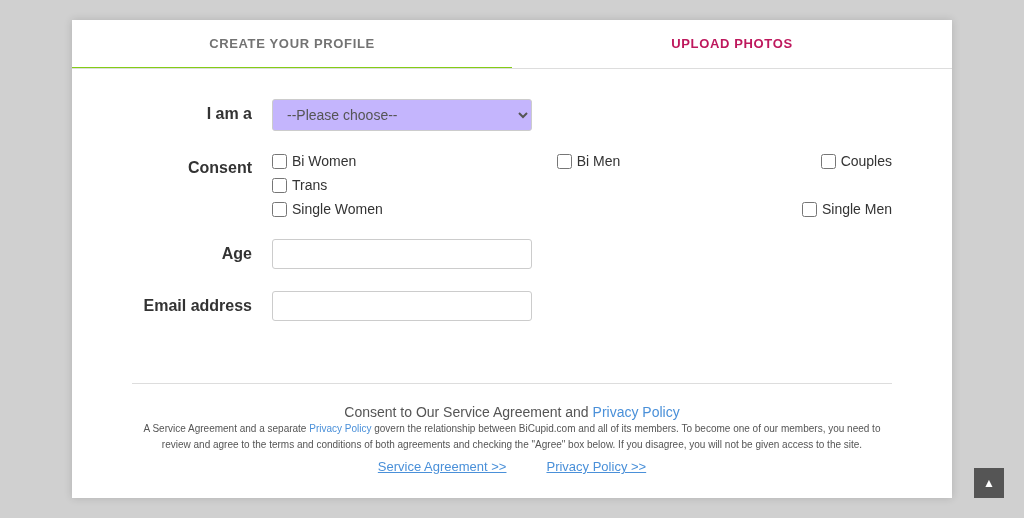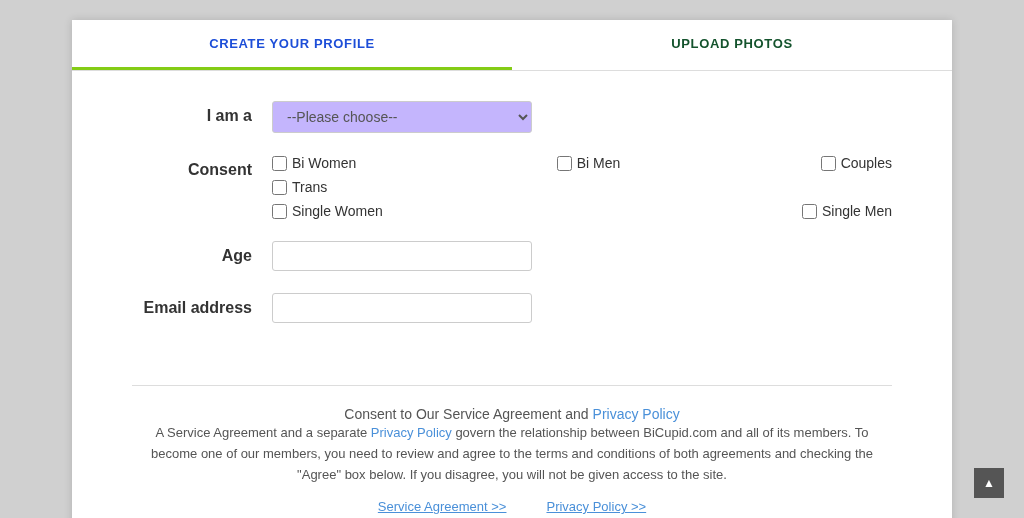--- a/index.html
+++ b/index.html
@@ -23,29 +23,29 @@
     .tabs {
       display: flex;
       border-bottom: 1px solid #ddd;
     }
     .tab {
       flex: 1;
       text-align: center;
       padding: 16px 10px;
       font-size: 13px;
       letter-spacing: 0.05em;
-      color: #14532d;
+      color: #be185d;
       cursor: pointer;
       font-weight: 600;
       text-transform: uppercase;
       position: relative;
     }
     .tab.active {
-      color: #1d4ed8;
-      border-bottom: 3px solid #84cc16;
+      color: #737373;
+      border-bottom: 1px solid #84cc16;
     }
     .form-section {
       padding: 30px 60px;
     }
     .form-row {
       display: flex;
       align-items: flex-start;
       margin-bottom: 22px;
     }
     .form-label {
@@ -114,24 +114,24 @@
     .consent-title {
       font-size: 14px;
       color: #555;
       margin-bottom: 1px;
     }
     .consent-title a {
       color: #4a90d9;
       text-decoration: none;
     }
     .consent-body {
-      font-size: 13px;
+      font-size: 10px;
       color: #555;
       line-height: 1.6;
-      margin-bottom: 14px;
+      margin-bottom: 6px;
     }
     .consent-body a {
       color: #4a90d9;
       text-decoration: none;
     }
     .consent-links {
       display: flex;
       justify-content: center;
       gap: 40px;
       font-size: 13px;

